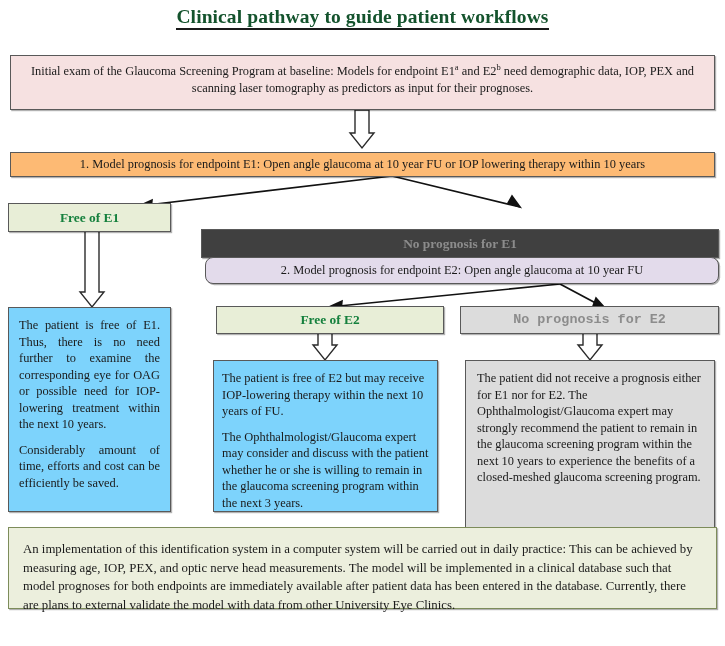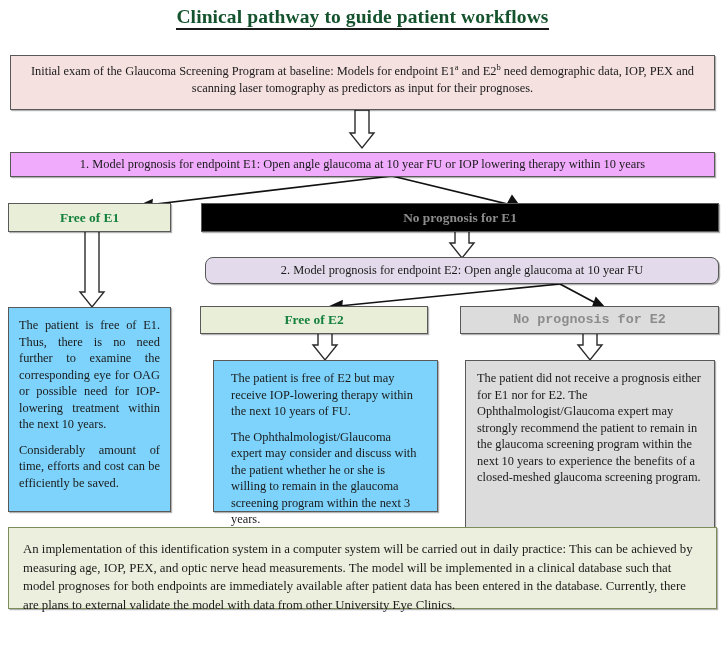--- a/index.html
+++ b/index.html
@@ -60,25 +60,25 @@
     display: flex;
     align-items: center;
     justify-content: center;
     height: 100%;
     font-weight: bold;
     font-size: 13.4px;
   }
 
   
   .c-pink   { background: #f6e1e1; }
-  .c-peach  { background: #f0abfc; }
+  .c-peach  { background: #fdba74; }
   .c-purple { background: #e3dbeb; border-radius: 8px; }
   .c-lgreen { background: #e8eed7; }
   .c-green  { background: #7dd3fc; }
-  .c-grey   { background: #000000; }
+  .c-grey   { background: #404040; margin-top: 26px; }
   .c-dgrey  { background: #dcdcdc; }
   .c-ivory  { background: #ecefdd; border: 1.3px solid #7d8c5a; }
 
   .t-green { color: #15803d; }
   .t-grey  { color: #8c8c8c; }
 
   
   #arrows {
     position: absolute;
     left: 0; top: 0;
@@ -155,37 +155,37 @@
   </div>
 
   <div class="box c-grey" style="left:201px; top:203px; width:518px; height:29px;">
     <div class="banner-label t-grey">No prognosis for E1</div>
   </div>
 
   <div class="box c-purple" style="left:205px; top:257px; width:514px; height:27px;">
     <div class="banner-label" style="font-weight:normal; font-size:12.4px;">2. Model prognosis for endpoint E2: Open angle glaucoma at 10 year FU</div>
   </div>
 
-  <div class="box c-lgreen" style="left:200px; top:306px; width:228px; height:28px;">
+  <div class="box c-lgreen" style="left:216px; top:306px; width:228px; height:28px;">
     <div class="banner-label t-green">Free of E2</div>
   </div>
 
   <div class="box c-dgrey" style="left:460px; top:306px; width:259px; height:28px;font-family:Liberation Mono, monospace;">
     <div class="banner-label t-grey">No prognosis for E2</div>
   </div>
 
   <div class="box c-green" style="left:8px; top:307px; width:163px; height:205px;">
     <div class="inner just" style="padding:9px 10px;">
       <p>The patient is free of E1. Thus, there is no need further to examine the corresponding eye for OAG or possible need for IOP-lowering treatment within the next 10 years.</p>
       <p>Considerably amount of time, efforts and cost can be efficiently be saved.</p>
     </div>
   </div>
 
   <div class="box c-green" style="left:213px; top:360px; width:225px; height:152px;">
-    <div class="inner lft" style="padding:9px 17px;">
+    <div class="inner lft" style="padding:9px 8px;">
       <p>The patient is free of E2 but may receive IOP-lowering therapy within the next 10 years of FU.</p>
       <p>The Ophthalmologist/Glaucoma expert may consider and discuss with the patient whether he or she is willing to remain in the glaucoma screening program within the next 3 years.</p>
     </div>
   </div>
 
   <div class="box c-dgrey" style="left:465px; top:360px; width:250px; height:192px;">
     <div class="inner lft" style="padding:9px 11px;">
       <p>The patient did not receive a prognosis either for E1 nor for E2. The Ophthalmologist/Glaucoma expert may strongly recommend the patient to remain in the glaucoma screening program within the next 10 years to experience the benefits of a closed-meshed glaucoma screening program.</p>
     </div>
   </div>

